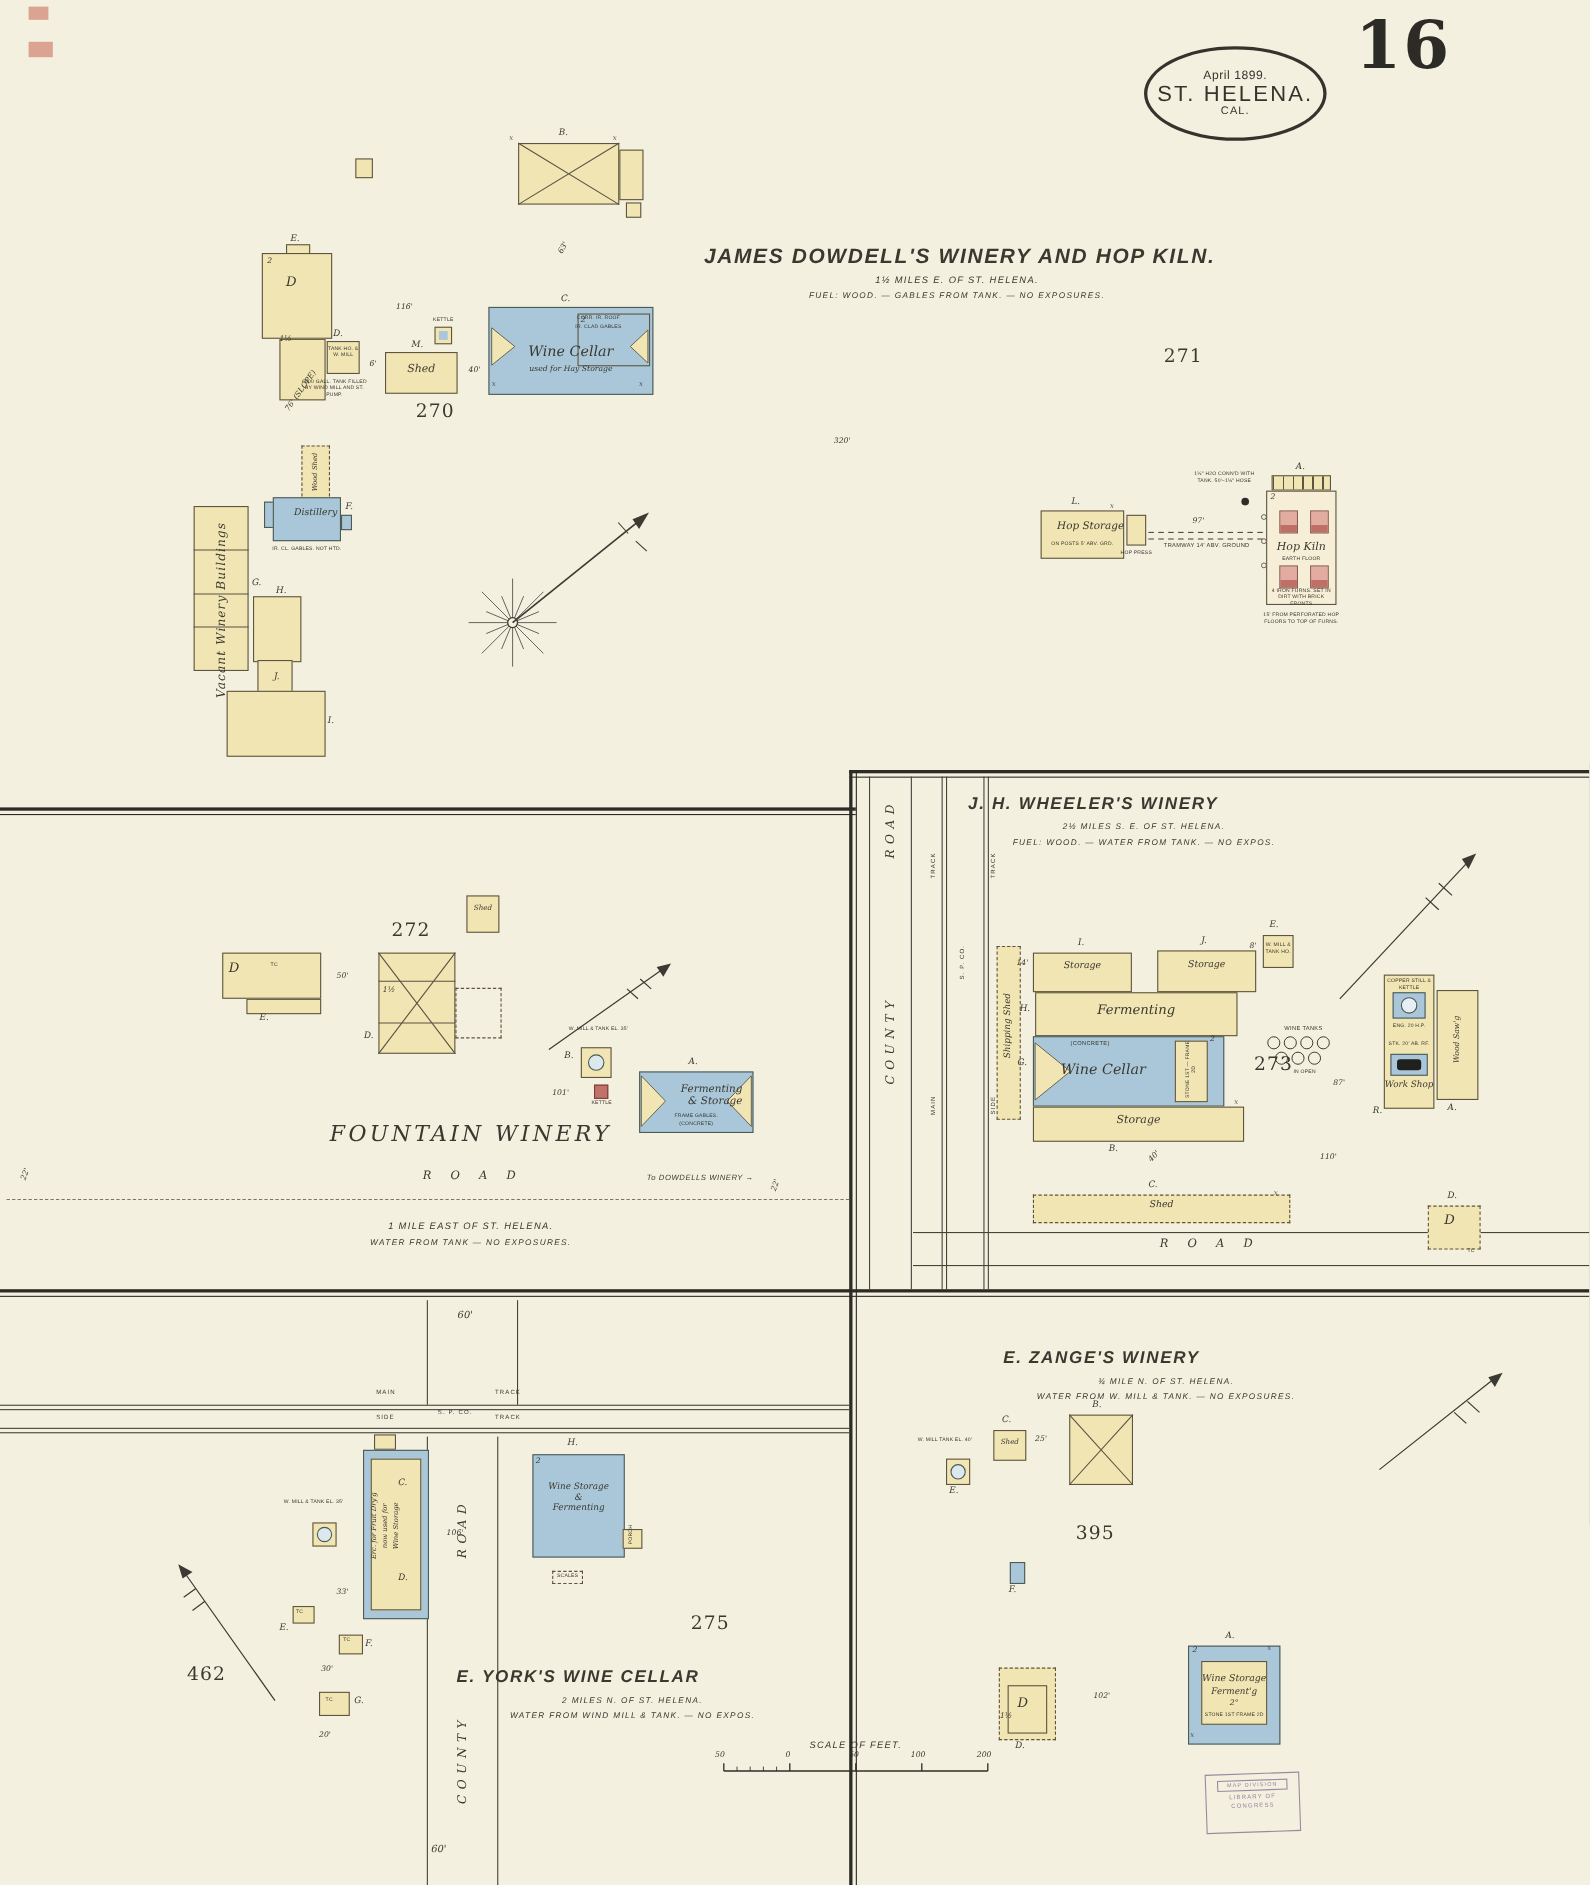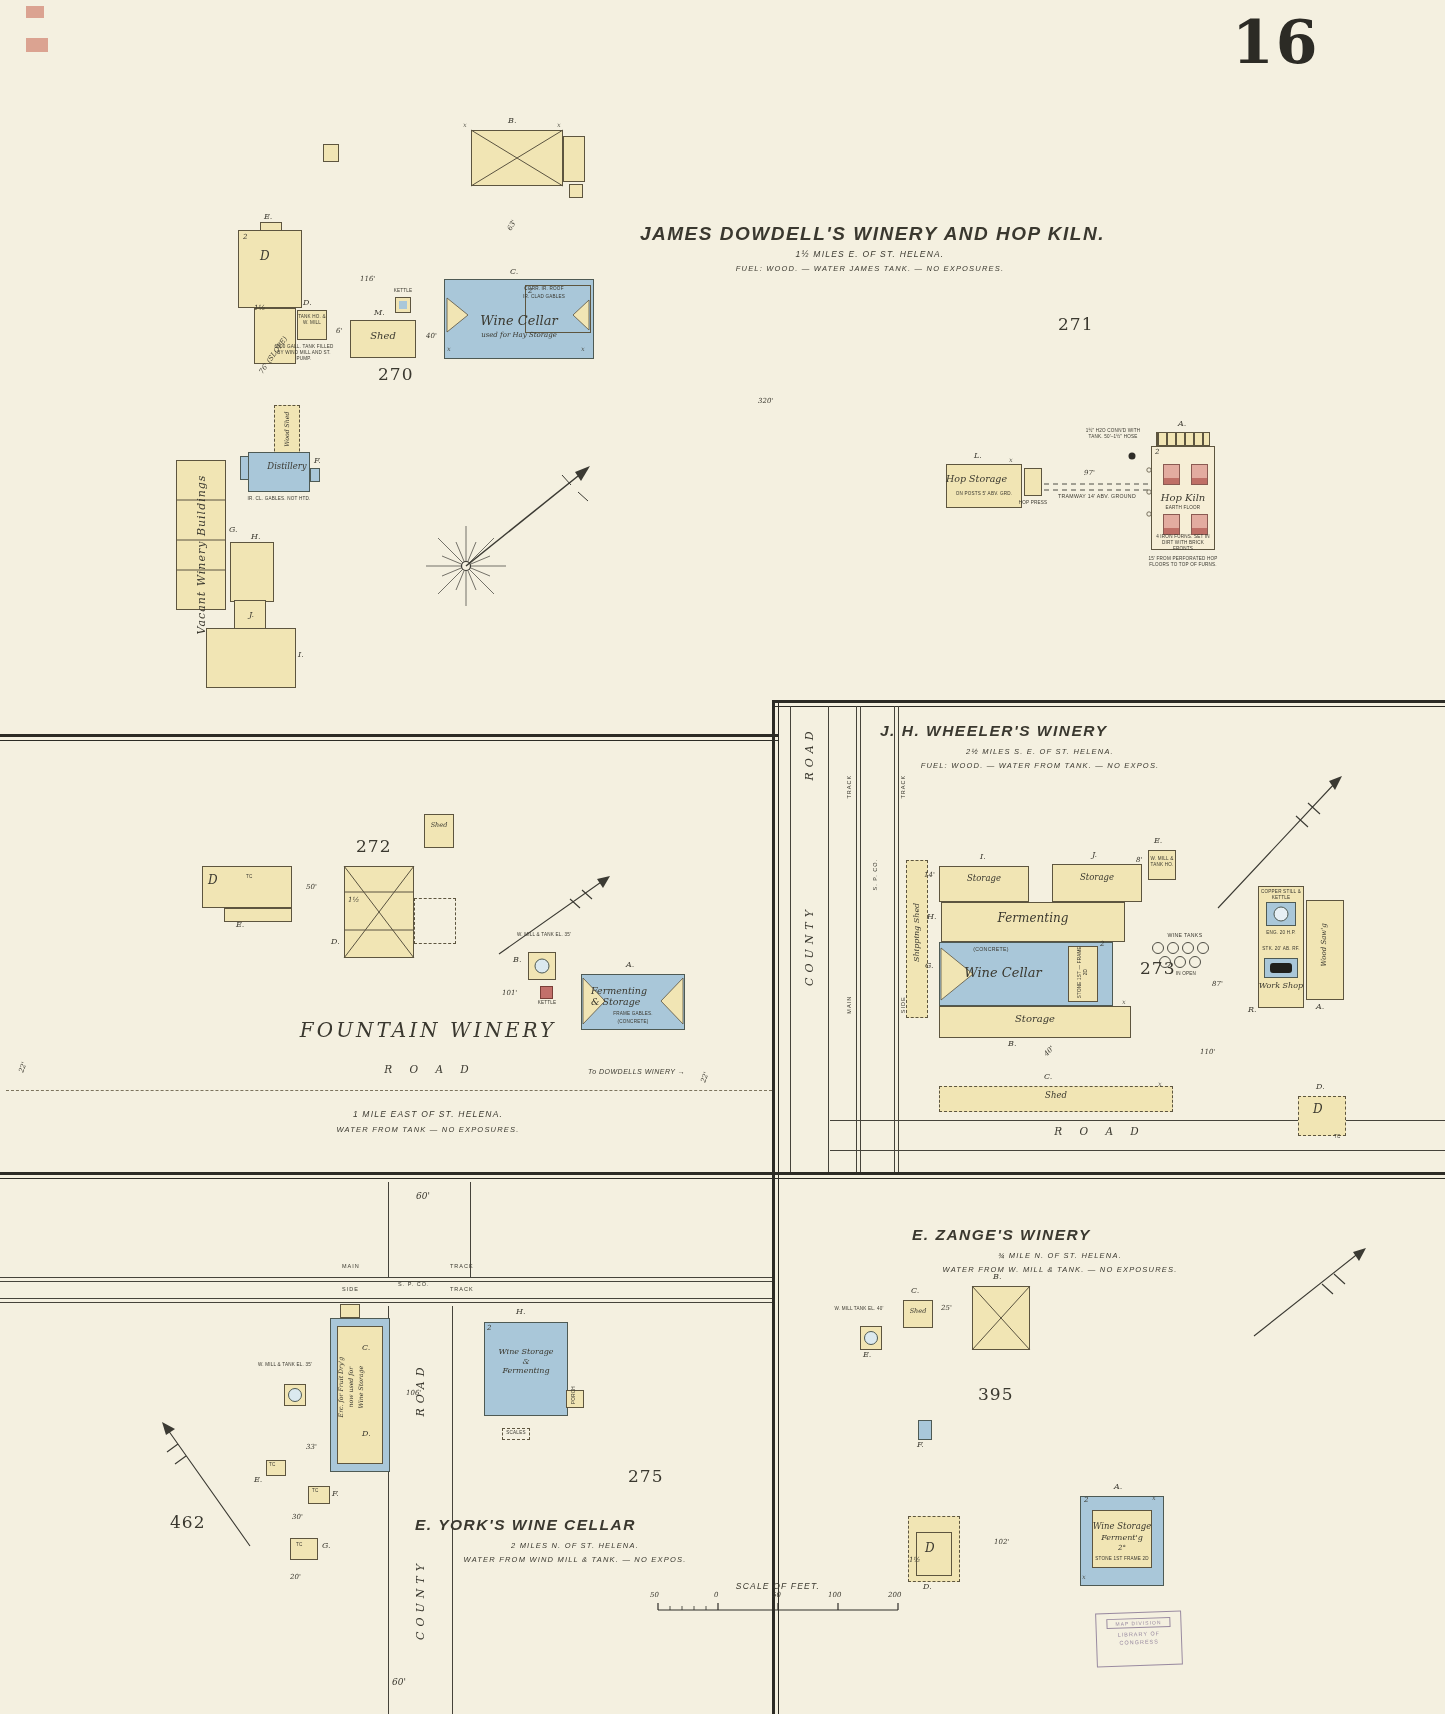--- a/index.html
+++ b/index.html
@@ -24,21 +24,21 @@
   .wtitle{font:italic 700 19px/1.1 "Liberation Sans",sans-serif;letter-spacing:1.5px;text-align:left;white-space:nowrap;}
   .wtitle.sm{font-size:15.5px;}
   .wsub{font:italic 8.5px/1 "Liberation Sans",sans-serif;letter-spacing:1.2px;text-align:center;white-space:nowrap;}
   .wsub.xs{font-size:7.5px;}
   .wname{font:italic 20px/1 "DejaVu Serif",serif;letter-spacing:3px;text-align:center;white-space:nowrap;}
   .roadlbl{font:italic 10.5px/1 "DejaVu Serif",serif;letter-spacing:7px;text-align:center;white-space:nowrap;}
   .vroad{font:italic 11px/1 "DejaVu Serif",serif;letter-spacing:5px;text-align:center;white-space:nowrap;}
   .rr{font:5.5px/1 "Liberation Sans",sans-serif;letter-spacing:1px;text-align:center;white-space:nowrap;}
   .bn13{font:italic 13px/1.1 "DejaVu Serif",serif;text-align:center;}
   .bn10{font:italic 10px/1.1 "DejaVu Serif",serif;text-align:center;}
-  .bn9{font:italic 9.5px/1.1 "DejaVu Serif",serif;text-align:left;}
+  .bn9{font:italic 9.5px/1.1 "DejaVu Serif",serif;text-align:right;}
   .bn85{font:italic 8.5px/1.1 "DejaVu Serif",serif;text-align:center;}
   .bn8{font:italic 8px/1.1 "DejaVu Serif",serif;text-align:center;}
   .bn7{font:italic 7px/1.1 "DejaVu Serif",serif;text-align:center;}
   .bn65{font:italic 6.5px/1.1 "DejaVu Serif",serif;text-align:center;}
   .bn12{font:italic 12px/1.1 "DejaVu Serif",serif;text-align:center;}
   .t{font:4.6px/1.35 "Liberation Sans",sans-serif;letter-spacing:.2px;text-transform:uppercase;text-align:center;}
   .t5{font:5.2px/1.35 "Liberation Sans",sans-serif;letter-spacing:.3px;text-transform:uppercase;text-align:center;}
   .vert{transform:rotate(-90deg);}
   .vtx{font:italic 6.2px/1 "DejaVu Serif",serif;text-align:center;white-space:nowrap;}
   
@@ -233,24 +233,29 @@
     </g>
 
     <g stroke="#2f2e28" stroke-width="1.2" fill="none">
       <path d="M658,1610H898"></path>
       <path d="M658,1603V1610M718,1603V1610M778,1603V1610M838,1603V1610M898,1603V1610"></path>
       <path d="M670,1606V1610M682,1606V1610M694,1606V1610M706,1606V1610" stroke-width="0.8"></path>
     </g>
   </svg>
 
   <div class="sheetnum">16</div>
+  <div class="stamp">
+    <div class="d">April 1899.</div>
+    <div class="c">ST. HELENA.</div>
+    <div class="s">CAL.</div>
+  </div>
 
   <div class="lbl wtitle" style="left:640px;top:224px;width:460px">JAMES DOWDELL'S WINERY AND HOP KILN.</div>
   <div class="lbl wsub" style="left:640px;top:250px;width:460px">1½ MILES E. OF ST. HELENA.</div>
-  <div class="lbl wsub xs" style="left:640px;top:265px;width:460px">FUEL: WOOD. — WATER JAMES TANK. — NO EXPOSURES.</div>
+  <div class="lbl wsub xs" style="left:640px;top:265px;width:460px">FUEL: WOOD. — GABLES FROM TANK. — NO EXPOSURES.</div>
   <div class="lbl t" style="left:498px;top:286px;width:92px">CORR. IR. ROOF</div>
   <div class="lbl t" style="left:498px;top:294px;width:92px">IR. CLAD GABLES</div>
   <div class="lbl bn13" style="left:454px;top:314px;width:130px">Wine Cellar</div>
   <div class="lbl bn7" style="left:454px;top:332px;width:130px">used for Hay Storage</div>
   <div class="lbl bn10" style="left:350px;top:330px;width:66px">Shed</div>
   <div class="lbl t" style="left:295px;top:314px;width:34px">TANK HO. &amp; W. MILL</div>
   <div class="lbl t" style="left:274px;top:344px;width:60px">6000 GALL. TANK FILLED BY WIND MILL AND ST. PUMP.</div>
   <div class="lbl t" style="left:383px;top:288px;width:40px">KETTLE</div>
   <div class="lbl vtx vert" style="left:252px;top:426px;width:70px">Wood Shed</div>
   <div class="lbl bn85" style="left:248px;top:462px;width:78px">Distillery</div>

